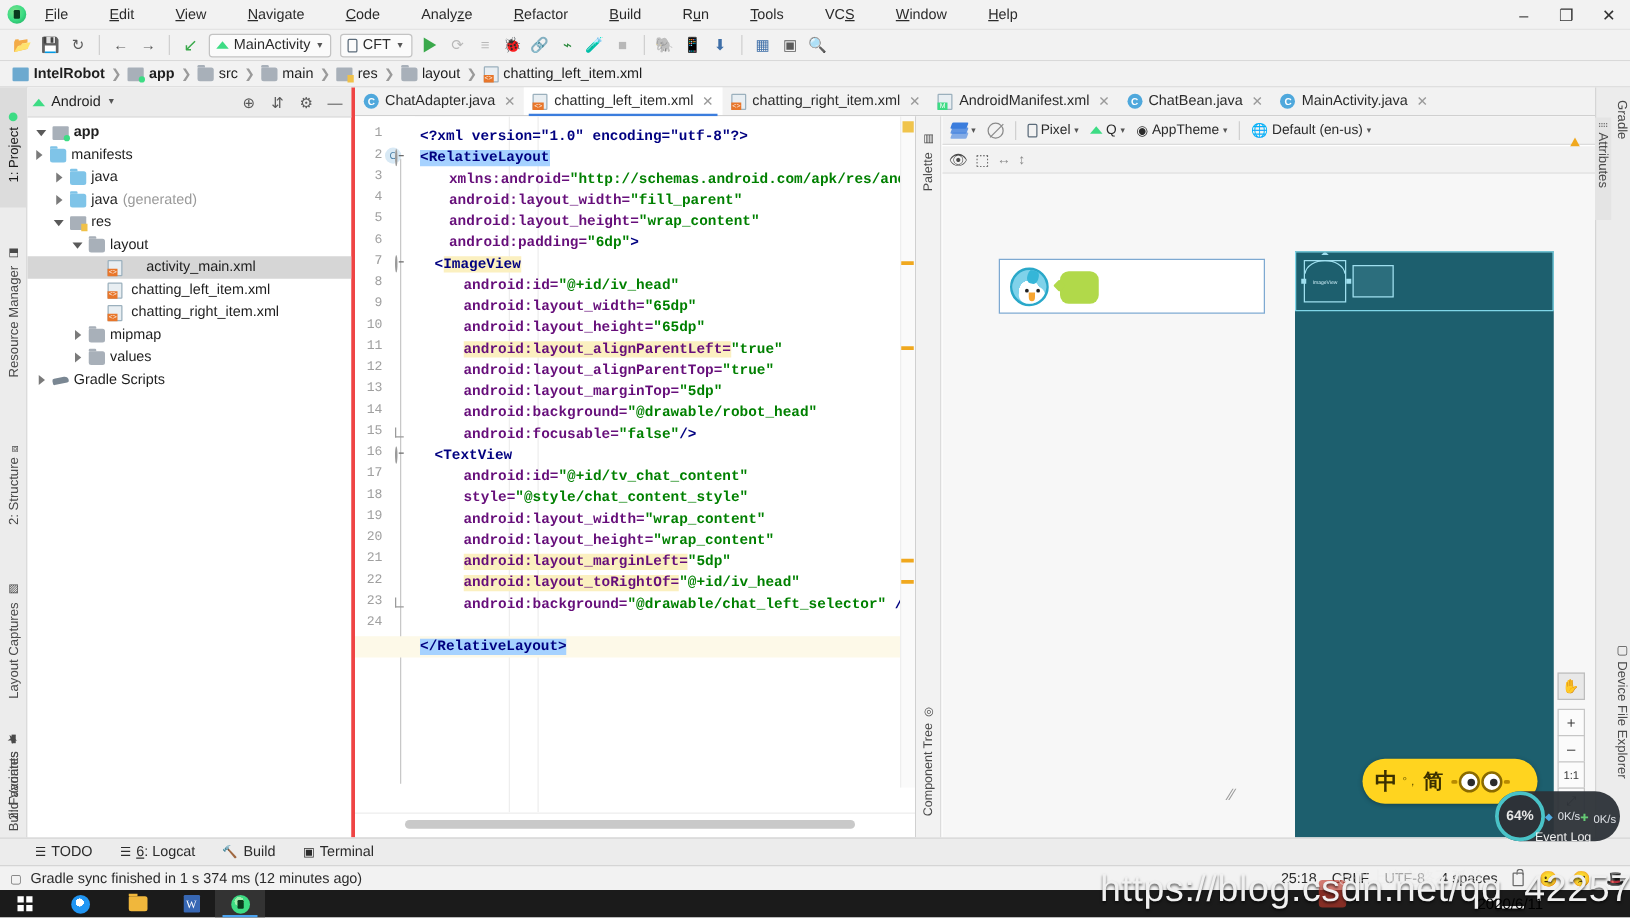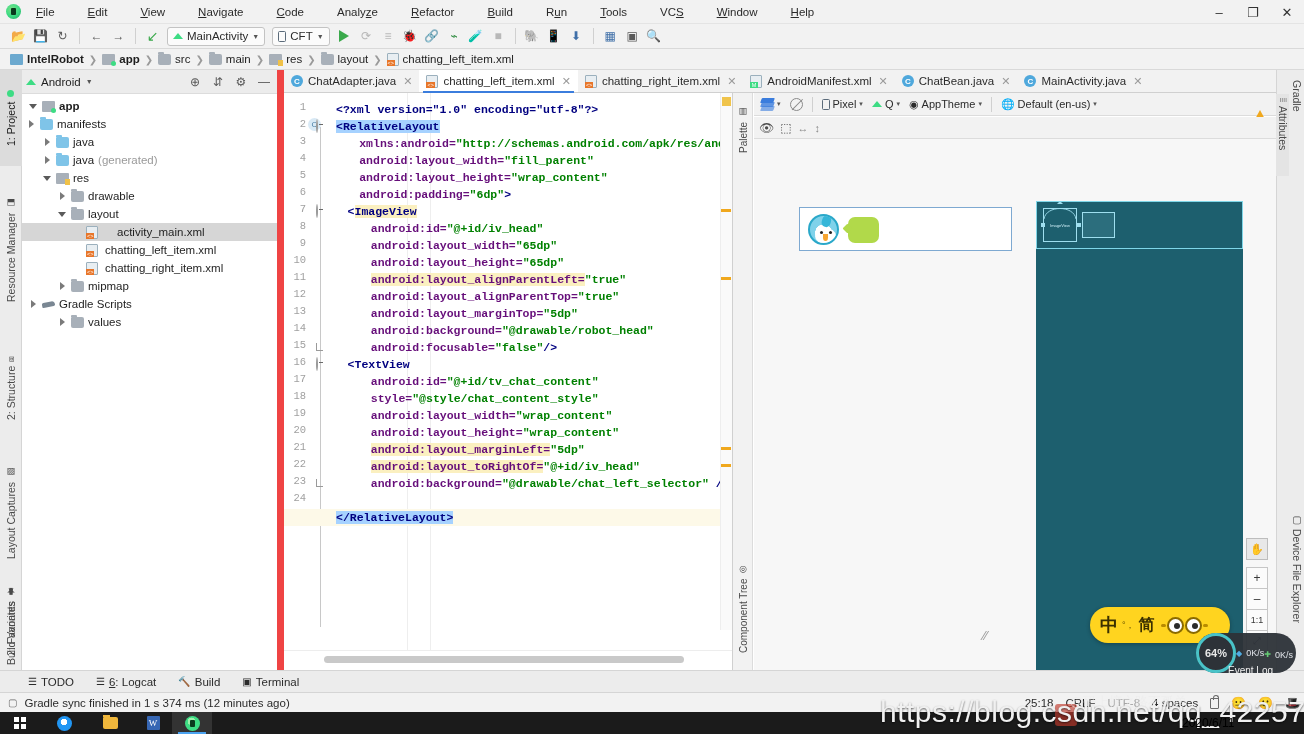--- a/index.html
+++ b/index.html
@@ -143,21 +143,21 @@
     font-size: 10.5px; color: #4a4a4a; text-align: center;
     padding: 5px 0; white-space: nowrap; display: flex; align-items: center;
     justify-content: center; gap: 4px;
   }
   .vtab.active { background: #dcdcdc; color: #1a1a1a; }
   .vdot { width: 7px; height: 7px; border-radius: 50%; background: #3ddc84; }
 
   
   .projpanel {
     position: absolute; left: 22px; top: 70px; width: 262px; bottom: 64px;
-    background: #fff; border-right: 7px solid #ef4444;
+    background: #fff; border-right: 3px solid #ef4444;
   }
   .proj-head {
     height: 24px; background: #ececec; display: flex; align-items: center;
     border-bottom: 1px solid #dcdcdc; padding: 0 4px; gap: 5px;
   }
   .proj-head .ttl { font-size: 11.5px; color: #1e1e1e; }
   .proj-head .sp { flex: 1; }
   .ph-btn {
     width: 18px; height: 18px; display: flex; align-items: center; justify-content: center;
     color: #5a5a5a; font-size: 12px; border-radius: 2px;
@@ -704,27 +704,20 @@
       </div>
       <div class="trow" style="padding-left:20px;">
         <span class="tw">
             <span class="arr-d"></span>
           </span>
         <span class="ico-res"></span>
         <span class="tlbl">res</span>
       </div>
       <div class="trow" style="padding-left:35px;">
         <span class="tw">
-            <span class="arr-r"></span>
-          </span>
-        <span class="ico-folder"></span>
-        <span class="tlbl">drawable</span>
-      </div>
-      <div class="trow" style="padding-left:35px;">
-        <span class="tw">
             <span class="arr-d"></span>
           </span>
         <span class="ico-folder"></span>
         <span class="tlbl">layout</span>
       </div>
       <div class="trow sel" style="padding-left:64px;">
         <span class="ico-xml"></span>
         <span class="tlbl" style="margin-left:3px;">activity_main.xml</span>
       </div>
       <div class="trow" style="padding-left:64px;">
@@ -735,33 +728,33 @@
         <span class="ico-xml"></span>
         <span class="tlbl" style="margin-left:3px;">chatting_right_item.xml</span>
       </div>
       <div class="trow" style="padding-left:35px;">
         <span class="tw">
             <span class="arr-r"></span>
           </span>
         <span class="ico-folder"></span>
         <span class="tlbl">mipmap</span>
       </div>
+      <div class="trow" style="padding-left:35px;">
+        <span class="tw">
+            <span class="arr-r"></span>
+          </span>
+        <span class="ico-folder"></span>
+        <span class="tlbl">values</span>
+      </div>
       <div class="trow" style="padding-left:6px;">
         <span class="tw">
             <span class="arr-r"></span>
           </span>
         <span class="ico-gradle"></span>
         <span class="tlbl">Gradle Scripts</span>
-      </div>
-      <div class="trow" style="padding-left:35px;">
-        <span class="tw">
-            <span class="arr-r"></span>
-          </span>
-        <span class="ico-folder"></span>
-        <span class="tlbl">values</span>
       </div>
     </div>
   </div>
 
   <div class="tabbar">
     <div class="etab">
       <span class="ico-java">C</span>
       <span>ChatAdapter.java</span>
       <span class="x">✕</span>
     </div>

